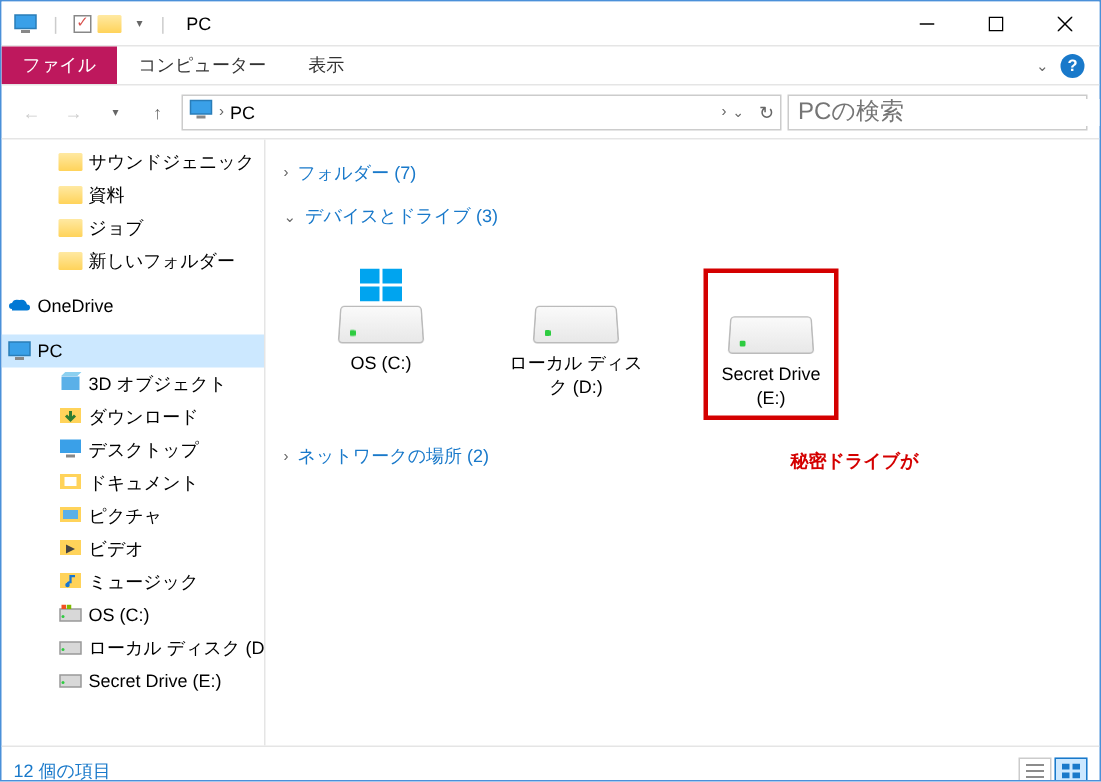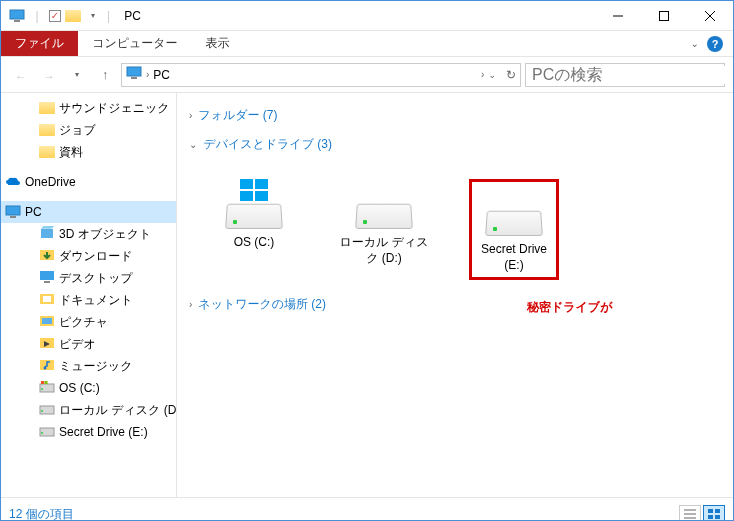--- a/index.html
+++ b/index.html
@@ -4,21 +4,21 @@
 <style>
 * { box-sizing: border-box; margin: 0; padding: 0; font-family: 'Yu Gothic UI', 'Meiryo', sans-serif; font-size: 12px; }
 body { width: 734px; height: 521px; background: #fff; border: 1px solid #4a90d9; overflow: hidden; }
 .titlebar { height: 30px; display: flex; align-items: center; background: #fff; border-bottom: 1px solid #e5e5e5; }
 .titlebar-icons { display: flex; align-items: center; gap: 4px; padding: 0 8px; }
 .titlebar-title { flex: 1; padding-left: 4px; font-size: 12px; }
 .window-controls { display: flex; }
 .window-controls > div { width: 46px; height: 30px; display: flex; align-items: center; justify-content: center; cursor: pointer; }
 .ribbon-tabs { height: 26px; display: flex; align-items: stretch; border-bottom: 1px solid #e5e5e5; }
 .ribbon-tab { padding: 0 14px; display: flex; align-items: center; cursor: pointer; }
-.ribbon-tab.file { background: #b91c1c; color: #fff; }
+.ribbon-tab.file { background: #be185d; color: #fff; }
 .ribbon-tab.normal { color: #333; }
 .ribbon-expand { margin-left: auto; display: flex; align-items: center; gap: 8px; padding-right: 10px; }
 .help-icon { width: 16px; height: 16px; border-radius: 50%; background: #1979ca; color: #fff; display: flex; align-items: center; justify-content: center; font-size: 11px; font-weight: bold; }
 .navbar { height: 36px; display: flex; align-items: center; padding: 4px 8px; gap: 4px; border-bottom: 1px solid #e5e5e5; }
 .nav-btn { width: 24px; height: 24px; display: flex; align-items: center; justify-content: center; cursor: pointer; color: #666; }
 .nav-btn.disabled { color: #ccc; }
 .addressbar { flex: 1; height: 24px; border: 1px solid #ccc; display: flex; align-items: center; padding: 0 4px; gap: 4px; }
 .addressbar-text { flex: 1; }
 .searchbox { width: 200px; height: 24px; border: 1px solid #ccc; display: flex; align-items: center; padding: 0 6px; color: #999; }
 .searchbox input { border: none; outline: none; flex: 1; font-size: 16px; }
@@ -122,25 +122,29 @@
 </div>
 
 <div class="content">
   <div class="sidebar">
     <div class="tree-item level2">
         <span class="folder-icon"></span>
         <span>サウンドジェニック</span>
       </div>
     <div class="tree-item level2">
         <span class="folder-icon"></span>
+        <span>資料</span>
+      </div>
+    <div class="tree-item level2">
+        <span class="folder-icon"></span>
         <span>ジョブ</span>
       </div>
     <div class="tree-item level2">
         <span class="folder-icon"></span>
-        <span>資料</span>
+        <span>新しいフォルダー</span>
       </div>
     <div class="tree-sep"></div>
     <div class="tree-item">
       <span class="onedrive-icon"><svg width="16" height="12" viewBox="0 0 16 12">
             <path d="M3 8 Q1 8 1 6 Q1 4 3 4 Q4 1 8 2 Q12 1 13 5 Q15 5 15 7 Q15 9 13 9 L3 9 Z" fill="#0078d4"></path>
           </svg></span>
       <span>OneDrive</span>
     </div>
     <div class="tree-sep"></div>
     <div class="tree-item selected">

